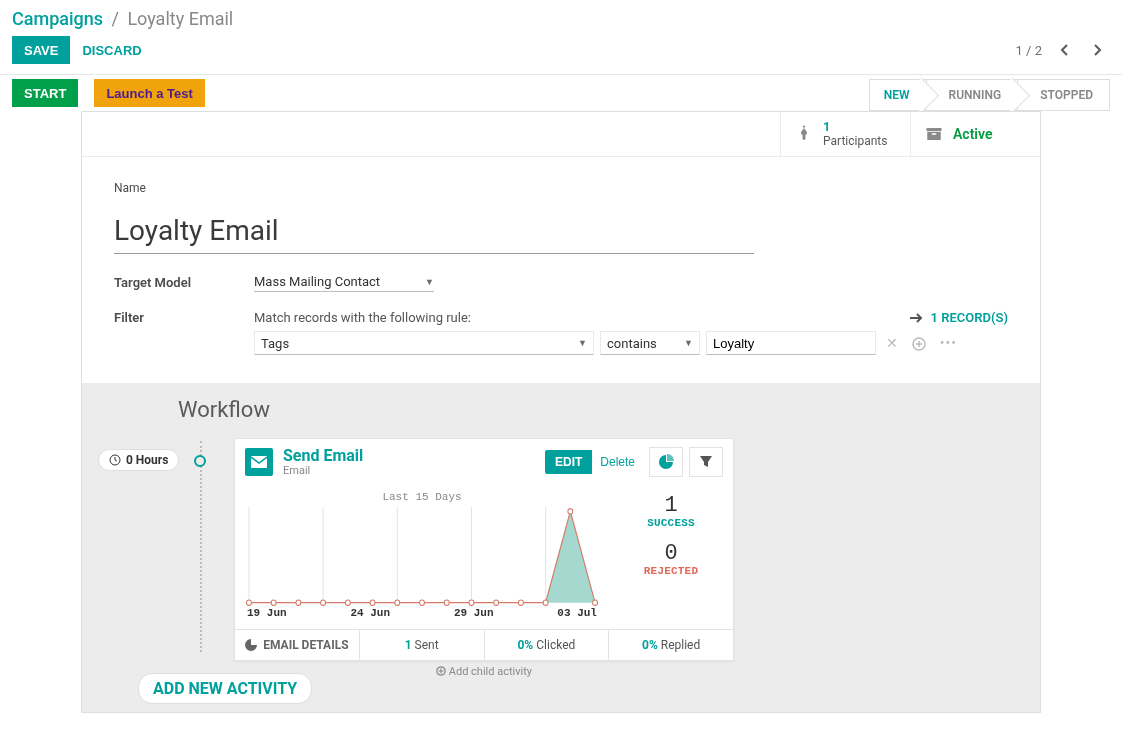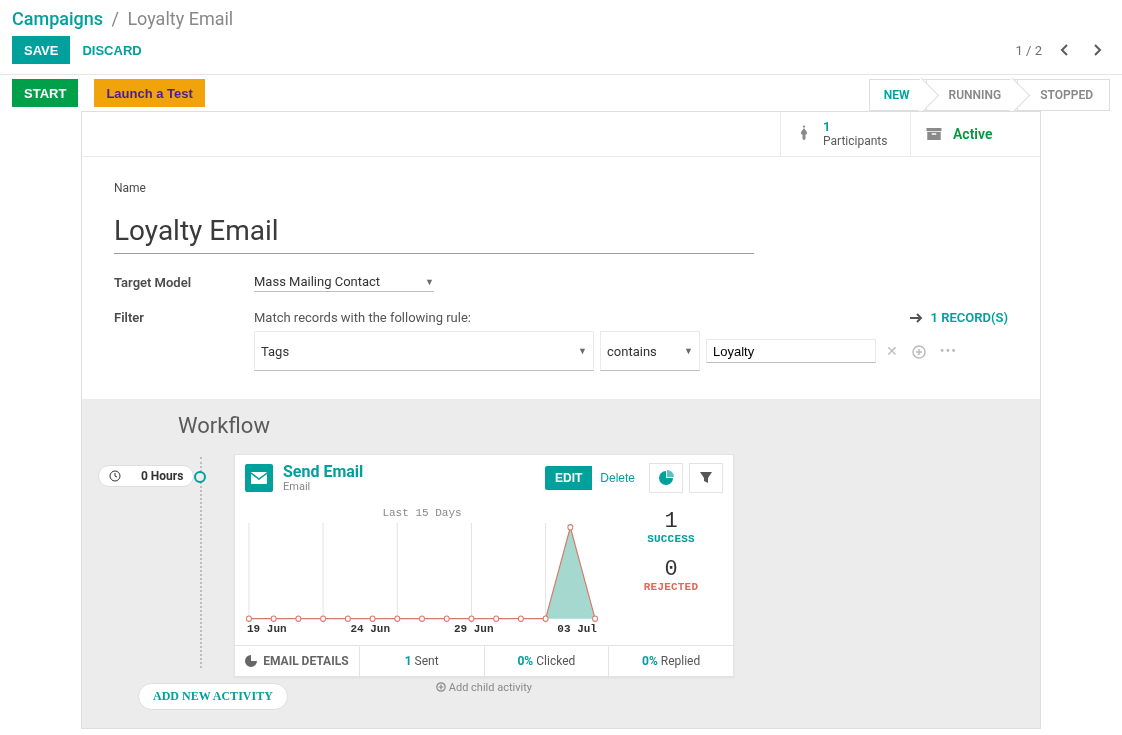--- a/index.html
+++ b/index.html
@@ -49,33 +49,33 @@
   .sheet-body { padding:24px 32px 10px 32px; }
   .name-label { font-size:12px; color:#4c4c4c; margin-bottom:17px; }
   .name-input { width:640px; font-size:28px; font-weight:400; color:#3a3a3a; border:none; border-bottom:1px solid #9c9c9c; padding:2px 0 6px 0; outline:none; font-family:inherit; }
 
   .formrow { display:flex; align-items:center; margin-top:18px; }
   .formrow .flabel { width:140px; color:#4c4c4c; font-size:13px; font-weight:600; }
   .select-like { display:inline-flex; align-items:center; justify-content:space-between; border-bottom:1px solid #bdbdbd; min-width:180px; padding:2px 0; font-size:13px; color:#333; cursor:pointer; }
   .caret { font-size:9px; color:#6a6a6a; margin-left:6px; }
 
   .filter-controls { display:flex; align-items:center; gap:6px; margin-top:6px; }
-  .filter-controls .sel { border:1px solid #e9e9e9; border-bottom:1px solid #bdbdbd; height:40px; display:flex; align-items:center; padding:0 6px; font-size:13px; color:#333; background:#fff; }
+  .filter-controls .sel { border:1px solid #e9e9e9; border-bottom:1px solid #bdbdbd; height:24px; display:flex; align-items:center; padding:0 6px; font-size:13px; color:#333; background:#fff; }
   .sel.tags { width:340px; justify-content:space-between; }
   .sel.op { width:100px; justify-content:space-between; }
   .txt { border:1px solid #e9e9e9; border-bottom:1px solid #bdbdbd; height:24px; width:170px; padding:0 6px; font-size:13px; outline:none; }
   .icon-btn-sm { color:#bbb; cursor:pointer; padding:0 4px; font-size:14px; }
   .records-link { color:#00A09D; font-weight:600; display:flex; align-items:center; gap:8px; cursor:pointer; }
 
   
   .workflow-area { background:#ececec; padding:14px 20px 30px 20px; position:relative; margin-top:18px; }
   .wf-title { font-size:22px; color:#5a5a5a; margin:0 0 16px 76px; }
   .timeline { position:absolute; left:118px; top:58px; bottom:60px; border-left:2px dotted #bdbdbd; }
   .timeline-dot { position:absolute; left:112px; top:72px; width:12px; height:12px; border:2px solid #00A09D; border-radius:50%; background:#ececec; }
-  .time-badge { position:absolute; left:16px; top:66px; background:#fff; border:1px solid #dedede; border-radius:14px; padding:3px 10px; font-size:12px; display:flex; align-items:center; gap:20px; color:#333; }
+  .time-badge { position:absolute; left:16px; top:66px; background:#fff; border:1px solid #dedede; border-radius:14px; padding:3px 10px; font-size:12px; display:flex; align-items:center; gap:5px; color:#333; }
 
   .activity-card { position:relative; margin-left:132px; width:500px; background:#fff; border:1px solid #e3e3e3; box-shadow:0 1px 2px rgba(0,0,0,0.06); }
   .card-head { display:flex; align-items:center; padding:8px 10px; gap:10px; }
   .mail-icon { width:28px; height:28px; background:#00A09D; color:#fff; display:flex; align-items:center; justify-content:center; border-radius:2px; }
   .card-titlebox { flex:1; }
   .card-title { color:#00A09D; font-size:16px; font-weight:700; line-height:16px; }
   .card-sub { color:#888; font-size:11px; }
   .head-actions { display:flex; align-items:center; gap:0; }
   .btn-edit { background:#00A09D; color:#fff; height:24px; padding:0 10px; font-size:12px; font-weight:600; border:none; cursor:pointer; border-radius:2px 0 0 2px; }
   .btn-delete { background:#fff; color:#00A09D; height:24px; padding:0 8px; font-size:12px; font-weight:400; border:none; cursor:pointer; }
@@ -95,21 +95,21 @@
   .stat-lbl.rejected { color:#e06a5a; }
   .stat + .stat { margin-top:14px; }
 
   .card-foot { display:flex; border-top:1px solid #e3e3e3; }
   .foot-cell { flex:1; text-align:center; padding:8px 4px; border-right:1px solid #e3e3e3; font-size:12px; color:#555; cursor:pointer; }
   .foot-cell:last-child { border-right:none; }
   .foot-cell strong { color:#00A09D; font-weight:700; }
   .foot-head { display:flex; align-items:center; justify-content:center; gap:6px; font-weight:700; color:#666; }
 
   .add-child { text-align:center; font-size:11px; color:#8a8a8a; padding:4px 0; cursor:pointer; }
-  .add-activity { position:absolute; left:56px; bottom:18px; background:#fff; border:1px solid #dedede; border-radius:14px; padding:5px 14px; font-size:12px; font-weight:700; color:#00A09D; cursor:pointer;font-family:Liberation Serif, serif; }
+  .add-activity { position:absolute; left:56px; bottom:8px; background:#fff; border:1px solid #dedede; border-radius:14px; padding:5px 14px; font-size:16px; font-weight:700; color:#00A09D; cursor:pointer; }
 
   svg { display:inline-block; vertical-align:middle; }
 </style>
 </head>
 <body>
 <div class="page">
 
 <div class="crumbs">
   <span class="crumb-root">Campaigns</span>
   <span class="crumb-sep">/</span>

